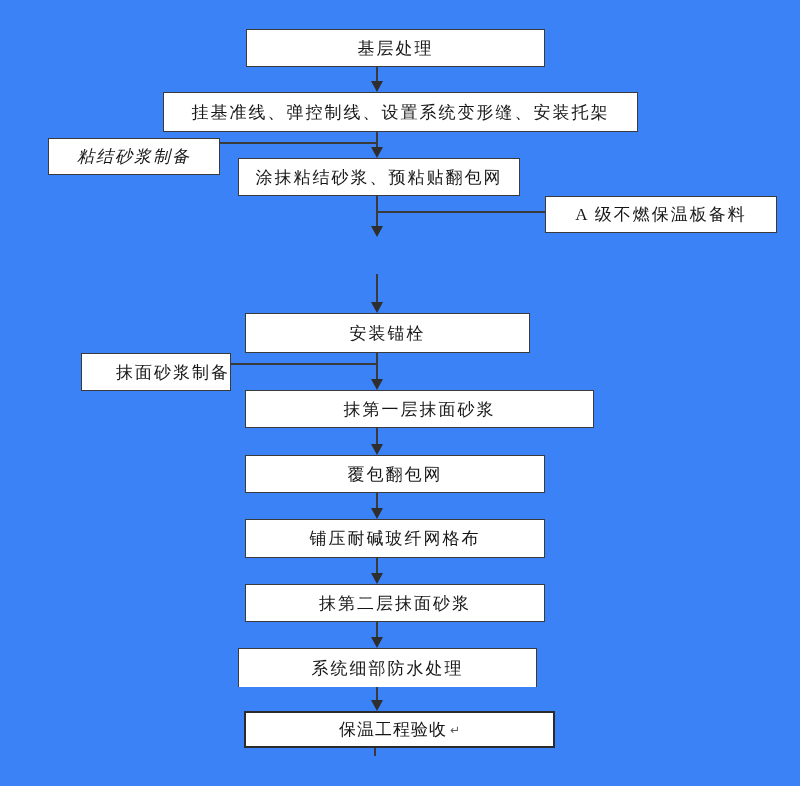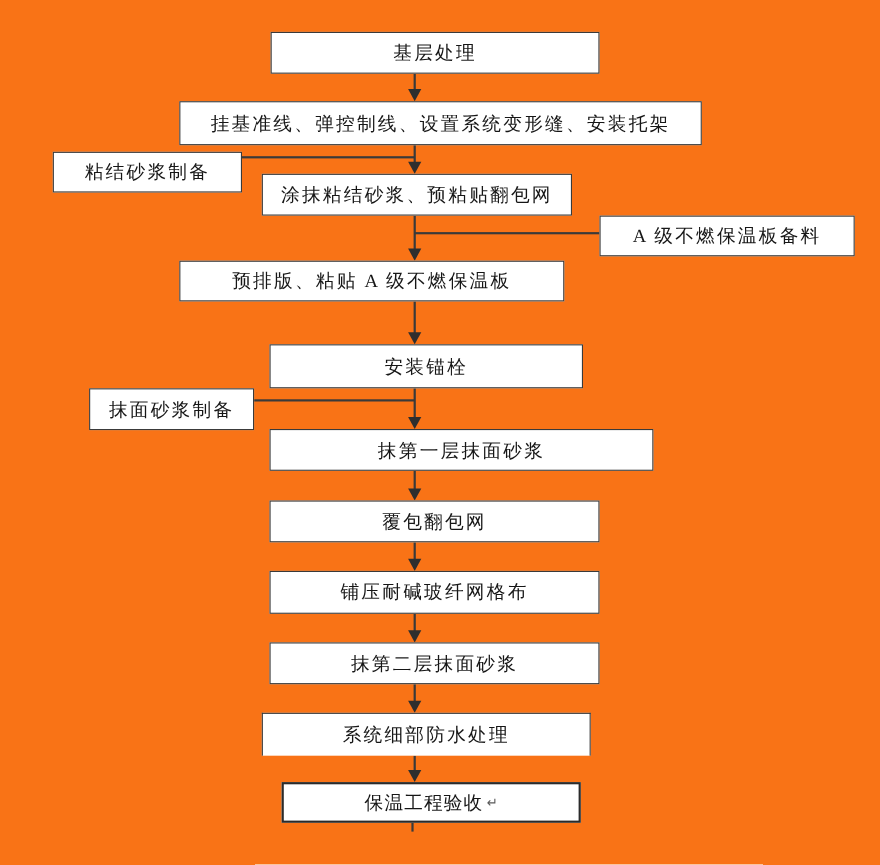--- a/index.html
+++ b/index.html
@@ -48,61 +48,58 @@
     font-size: 12px;
     color: #5a5a5a;
     margin-left: 3px;
     letter-spacing: 0;
     font-family: "DejaVu Sans", sans-serif;
   }
 </style>
 </head>
 <body>
 
-<div class="stage" style="background: #f97316;">
+<div class="stage" style="background: #3b82f6;">
     <div class="node" style="left: 246px; top: 29px; width: 299px; height: 38px;">
       <span>基层处理</span>
     </div>
     <div class="node" style="left: 163px; top: 92px; width: 475px; height: 40px;">
       <span>挂基准线、弹控制线、设置系统变形缝、安装托架</span>
     </div>
-    <div class="node" style="left: 48px; top: 138px; width: 172px; height: 37px;">
+    <div class="node" style="left: 48px; top: 138px; width: 172px; height: 37px; font-style: italic;">
       <span>粘结砂浆制备</span>
     </div>
     <div class="node" style="left: 238px; top: 158px; width: 282px; height: 38px;">
       <span>涂抹粘结砂浆、预粘贴翻包网</span>
     </div>
     <div class="node" style="left: 545px; top: 196px; width: 232px; height: 37px;">
       <span>A 级不燃保温板备料</span>
     </div>
-    <div class="node" style="left: 163px; top: 237px; width: 350px; height: 37px;">
-      <span>预排版、粘贴 A 级不燃保温板</span>
-    </div>
     <div class="node" style="left: 245px; top: 313px; width: 285px; height: 40px;">
       <span>安装锚栓</span>
     </div>
-    <div class="node" style="left: 81px; top: 353px; width: 150px; height: 38px;">
+    <div class="node" style="left: 81px; top: 353px; width: 150px; height: 38px; justify-content: flex-end;">
       <span>抹面砂浆制备</span>
     </div>
     <div class="node" style="left: 245px; top: 390px; width: 349px; height: 38px;">
       <span>抹第一层抹面砂浆</span>
     </div>
     <div class="node" style="left: 245px; top: 455px; width: 300px; height: 38px;">
       <span>覆包翻包网</span>
     </div>
     <div class="node" style="left: 245px; top: 519px; width: 300px; height: 39px;">
       <span>铺压耐碱玻纤网格布</span>
     </div>
     <div class="node" style="left: 245px; top: 584px; width: 300px; height: 38px;">
       <span>抹第二层抹面砂浆</span>
     </div>
     <div class="node open-bottom" style="left: 238px; top: 648px; width: 299px; height: 39px;">
       <span>系统细部防水处理</span>
     </div>
-    <div class="node final" style="left: 256px; top: 711px; width: 272px; height: 37px;">
+    <div class="node final" style="left: 244px; top: 711px; width: 311px; height: 37px;">
       <span>保温工程验收</span>
       <span class="suffix">↵</span>
     </div>
     <div class="vline" style="left: 376px; top: 67px; height: 15px; background: rgb(58, 58, 58);"></div>
     <div class="ahead" style="left: 371px; top: 81px;"></div>
     <div class="vline" style="left: 376px; top: 132px; height: 16px; background: rgb(58, 58, 58);"></div>
     <div class="ahead" style="left: 371px; top: 147px;"></div>
     <div class="vline" style="left: 376px; top: 196px; height: 31px; background: rgb(58, 58, 58);"></div>
     <div class="ahead" style="left: 371px; top: 226px;"></div>
     <div class="vline" style="left: 376px; top: 274px; height: 29px; background: rgb(58, 58, 58);"></div>

